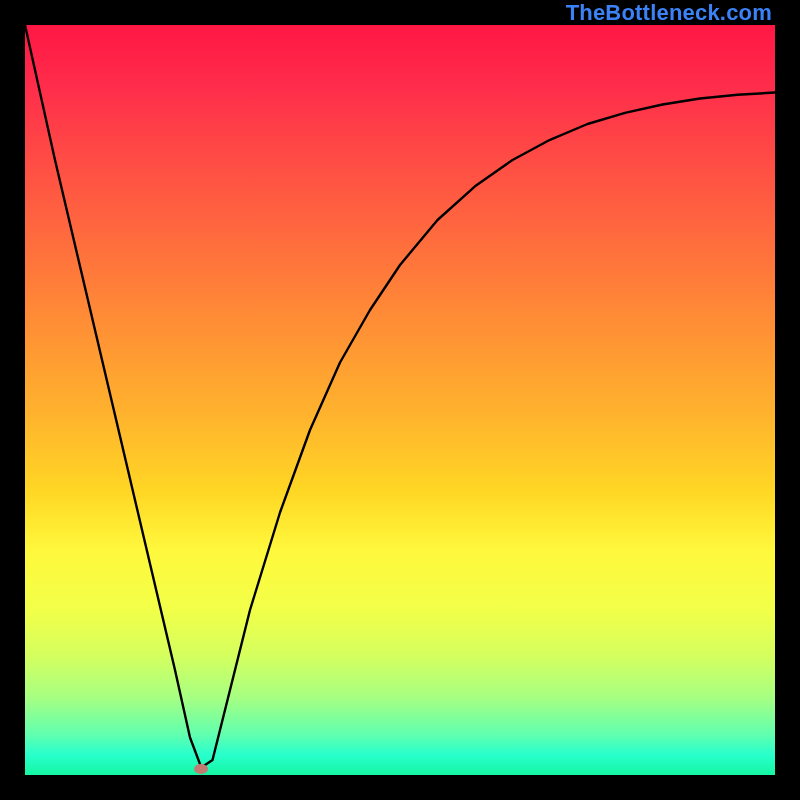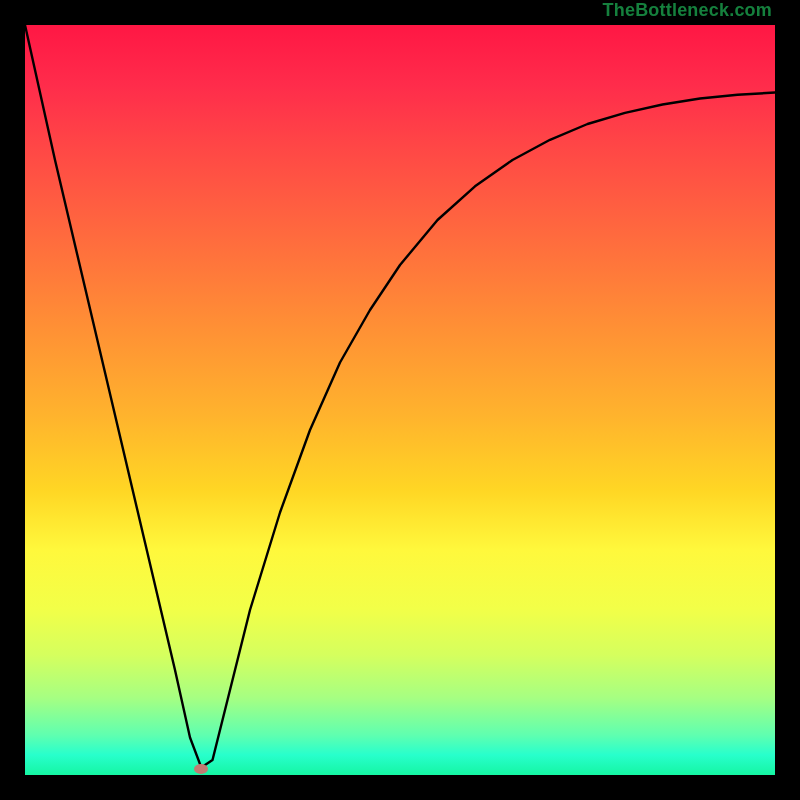--- a/index.html
+++ b/index.html
@@ -55,22 +55,22 @@
     width: 14px;
     height: 10px;
     background: #c27a72;
     border-radius: 50%;
     transform: translate(-50%, -50%);
   }
   .watermark {
     position: absolute;
     top: 0;
     right: 28px;
-    color: #15803d;
-    font-size: 18px;
+    color: #3b82f6;
+    font-size: 22px;
     font-weight: 600;
     letter-spacing: 0.2px;
     user-select: none;
   }
 </style>
 </head>
 <body>
 
 <div class="frame">
 

